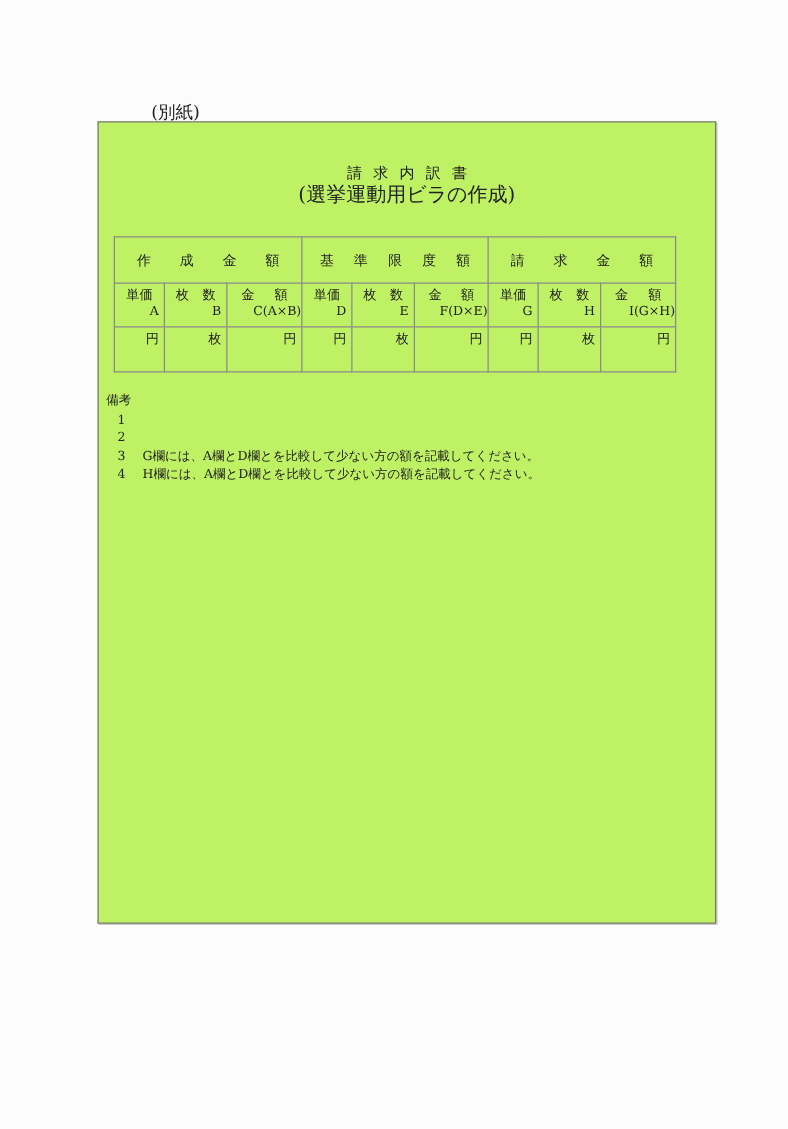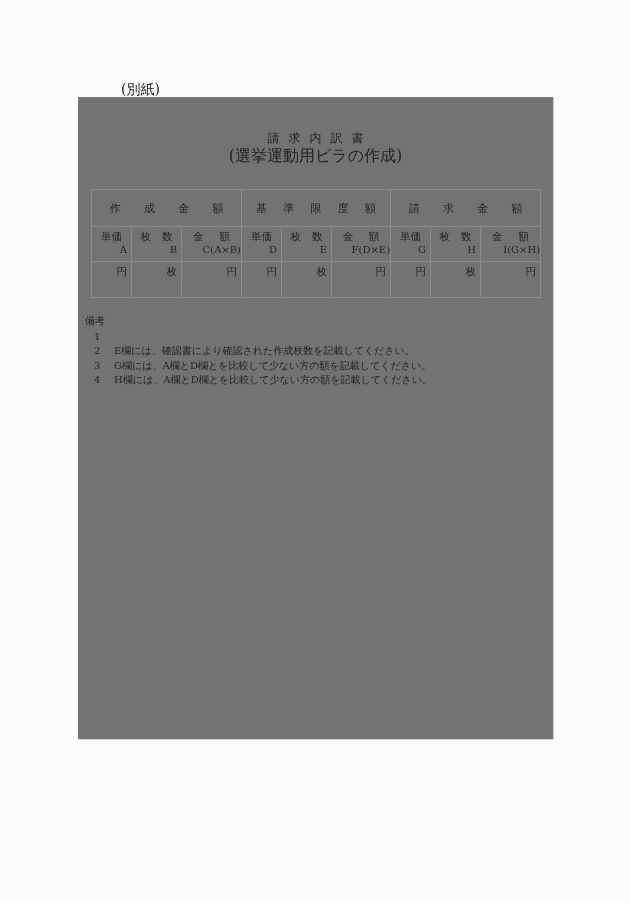--- a/index.html
+++ b/index.html
@@ -19,21 +19,22 @@
     font-size: 14px;
     color: #222;
     margin-left: 42px;
   }
   .frame {
     position: absolute;
     left: 78px; top: 97px;
     width: 473px; height: 640px;
     border: 1px solid #7a7a7a;
     box-shadow: 1px 1px 0 #c8c8c8;
-    background: #737373;
+    background: #bef264;
+    padding-left: 20px;
   }
   .title {
     position: absolute;
     left: 0; right: 0; top: 32px;
     text-align: center;
     font-size: 12px;
     letter-spacing: 9px;
     padding-left: 9px;
   }
   .subtitle {
@@ -258,21 +259,20 @@
   </tbody>
     </table>
 
   <div class="notes">
     <div class="notes-heading">備考</div>
     <div class="note-item">
       <span class="note-num">1</span>
     </div>
     <div class="note-item">
       <span class="note-num">2</span>
-      <span>E欄には、確認書により確認された作成枚数を記載してください。</span>
     </div>
     <div class="note-item">
       <span class="note-num">3</span>
       <span>G欄には、A欄とD欄とを比較して少ない方の額を記載してください。</span>
     </div>
     <div class="note-item">
       <span class="note-num">4</span>
       <span>H欄には、A欄とD欄とを比較して少ない方の額を記載してください。</span>
     </div>
   </div>

